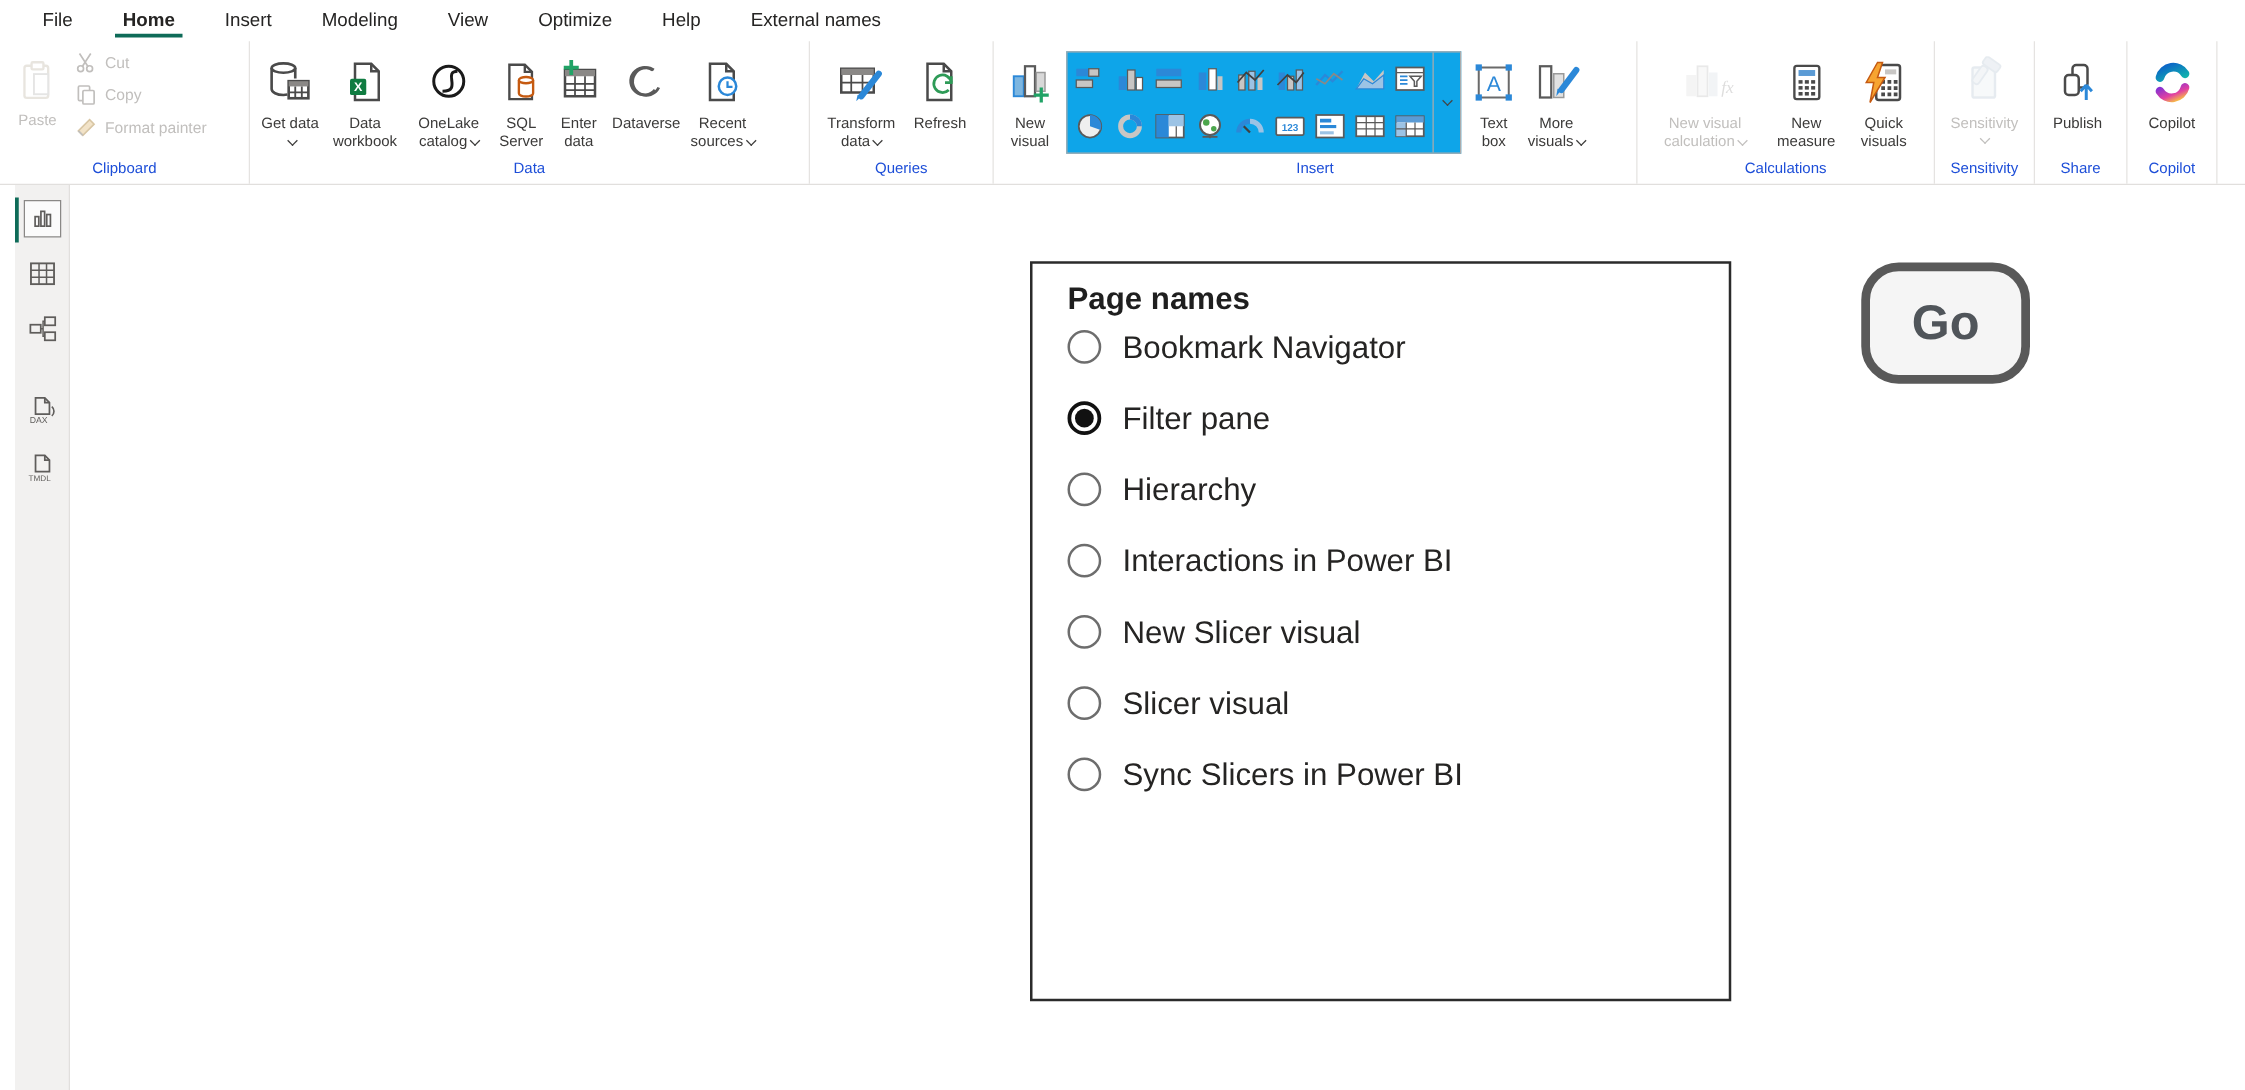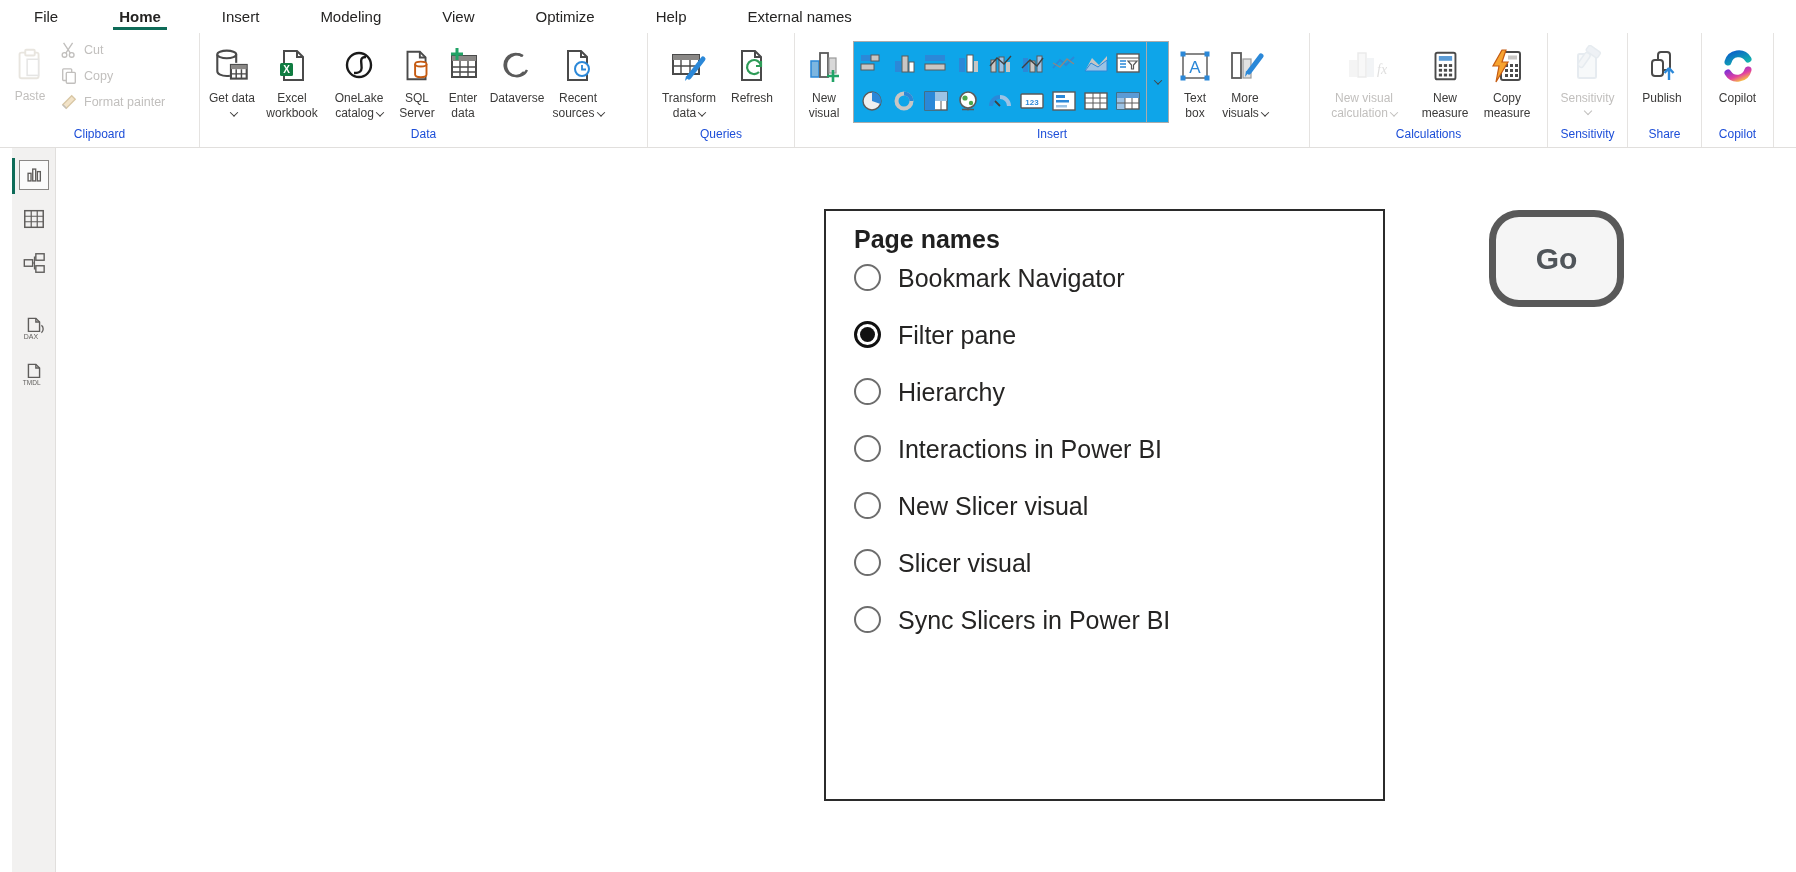--- a/index.html
+++ b/index.html
@@ -1,20 +1,20 @@
 <!DOCTYPE html>
 <html><head>
 <meta charset="utf-8">
 <style>
   * { box-sizing: border-box; margin: 0; padding: 0; }
   html,body { width:1796px; height:872px; overflow:hidden; background:#fff;
     font-family:"Liberation Sans", sans-serif; color:#252423; }
 
   
-  .menubar { height:33px; display:flex; align-items:stretch; background:#fff; padding-left:14px;gap:21px; }
+  .menubar { height:33px; display:flex; align-items:stretch; background:#fff; padding-left:14px; }
   .menu-item { position:relative; padding:0 20px; font-size:15px; line-height:33px; color:#252423; cursor:default; }
   .menu-item.active { font-weight:bold; }
   .menu-item.active::after { content:""; position:absolute; left:14px; right:14px; bottom:3px; height:3px; background:#0e6b58; }
 
   
   .ribbon { height:115px; display:flex; background:#fff; border-bottom:1px solid #e1dfdd; }
   .rgroup { display:flex; flex-direction:column; border-right:1px solid #e5e3e1; flex:0 0 auto; }
   .rgroup-content { flex:1; display:flex; align-items:flex-start; padding:6px 4px 0 4px; }
   .rgroup-label { height:21px; text-align:center; font-size:12px; color:#1d4ed8; line-height:16px; }
   .rbtn { display:flex; flex-direction:column; align-items:center; padding:2px 3px; text-align:center;
@@ -55,21 +55,21 @@
   .option { height:57px; display:flex; gap:17px; cursor:pointer; }
   .radio { width:27px; height:27px; border:2.5px solid #6d6d6d; border-radius:50%; background:#fff; position:relative; flex:0 0 auto; }
   .option.selected .radio { border:3px solid #111111; }
   .option.selected .radio::after { content:""; position:absolute; inset:3px; border-radius:50%; background:#111111; }
   .option-label { font-size:25px; color:#252423; }
 
   
   .go-btn { position:absolute; left:1433px; top:62px; width:135px; height:97px;
             border:7px solid #595959; border-radius:30px; background:#f5f5f5;
             display:flex; align-items:center; justify-content:center;
-            font-size:30px; font-weight:bold; color:#50555a; cursor:pointer; }
+            font-size:39px; font-weight:bold; color:#50555a; cursor:pointer; }
 
   svg { display:block; }
 </style>
 </head>
 <body>
 
 <div class="menubar">
   <div class="menu-item">File</div>
   <div class="menu-item active">Home</div>
   <div class="menu-item">Insert</div>
@@ -145,21 +145,21 @@
       </div>
       <div class="rbtn" style="width:64px">
         <span class="icon">
           <svg width="40" height="42" viewBox="0 0 40 40">
             <path d="M12,5 h13 l6,6 v23 h-19 z" fill="#fff" stroke="#4a4a4a" stroke-width="2"></path>
             <path d="M25,5 v6 h6" fill="none" stroke="#4a4a4a" stroke-width="2"></path>
             <rect x="8" y="17" width="13" height="13" rx="1.5" fill="#107c41"></rect>
             <text x="14.5" y="27" font-size="10" font-weight="bold" fill="#fff" text-anchor="middle" font-family="Liberation Sans, sans-serif">X</text>
           </svg>
         </span>
-        <span class="lbl">Excel workbook</span>
+        <span class="lbl">Data workbook</span>
       </div>
       <div class="rbtn" style="width:70px">
         <span class="icon">
           <svg width="40" height="42" viewBox="0 0 40 40">
             <circle cx="20" cy="19" r="12" fill="none" stroke="#1a1a1a" stroke-width="2.4"></circle>
             <path d="M27,11 C15,11 31,27 15,27" fill="none" stroke="#1a1a1a" stroke-width="2.4"></path>
           </svg>
         </span>
         <span class="lbl"><span>OneLake catalog</span><span class="chev"></span></span>
       </div>
@@ -459,21 +459,21 @@
               <rect x="18" y="23" width="3" height="3"></rect>
                 <rect x="23" y="23" width="3" height="3"></rect>
                 <rect x="28" y="23" width="3" height="3"></rect>
               <rect x="18" y="28" width="3" height="3"></rect>
                 <rect x="23" y="28" width="3" height="3"></rect>
                 <rect x="28" y="28" width="3" height="3"></rect>
             </g>
             <path d="M15,4 L6,20 h6 L9,36 L21,16 h-6 L19,4 Z" fill="#f7a431" stroke="#c55a11" stroke-width="1.2"></path>
           </svg>
         </span>
-        <span class="lbl">Copy measure</span>
+        <span class="lbl">Quick visuals</span>
       </div>
     </div>
     <div class="rgroup-label">Calculations</div>
   </div>
 
   <div class="rgroup" style="width:80px">
     <div class="rgroup-content" style="justify-content:center">
       <div class="rbtn disabled" style="width:70px">
         <span class="icon">
           <svg width="40" height="42" viewBox="0 0 40 40">

